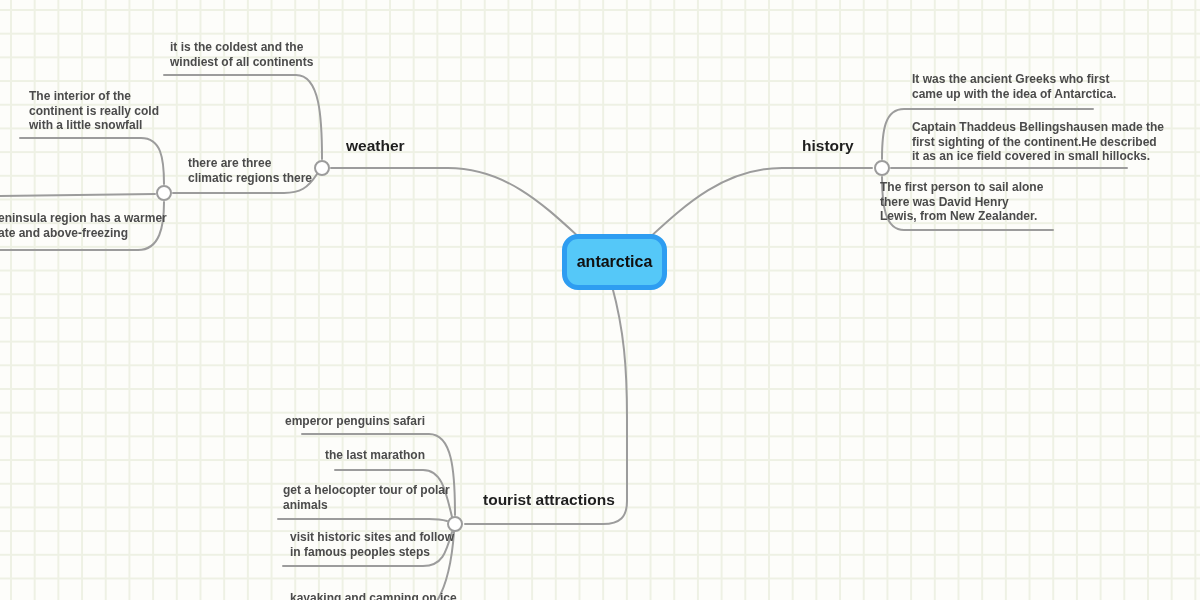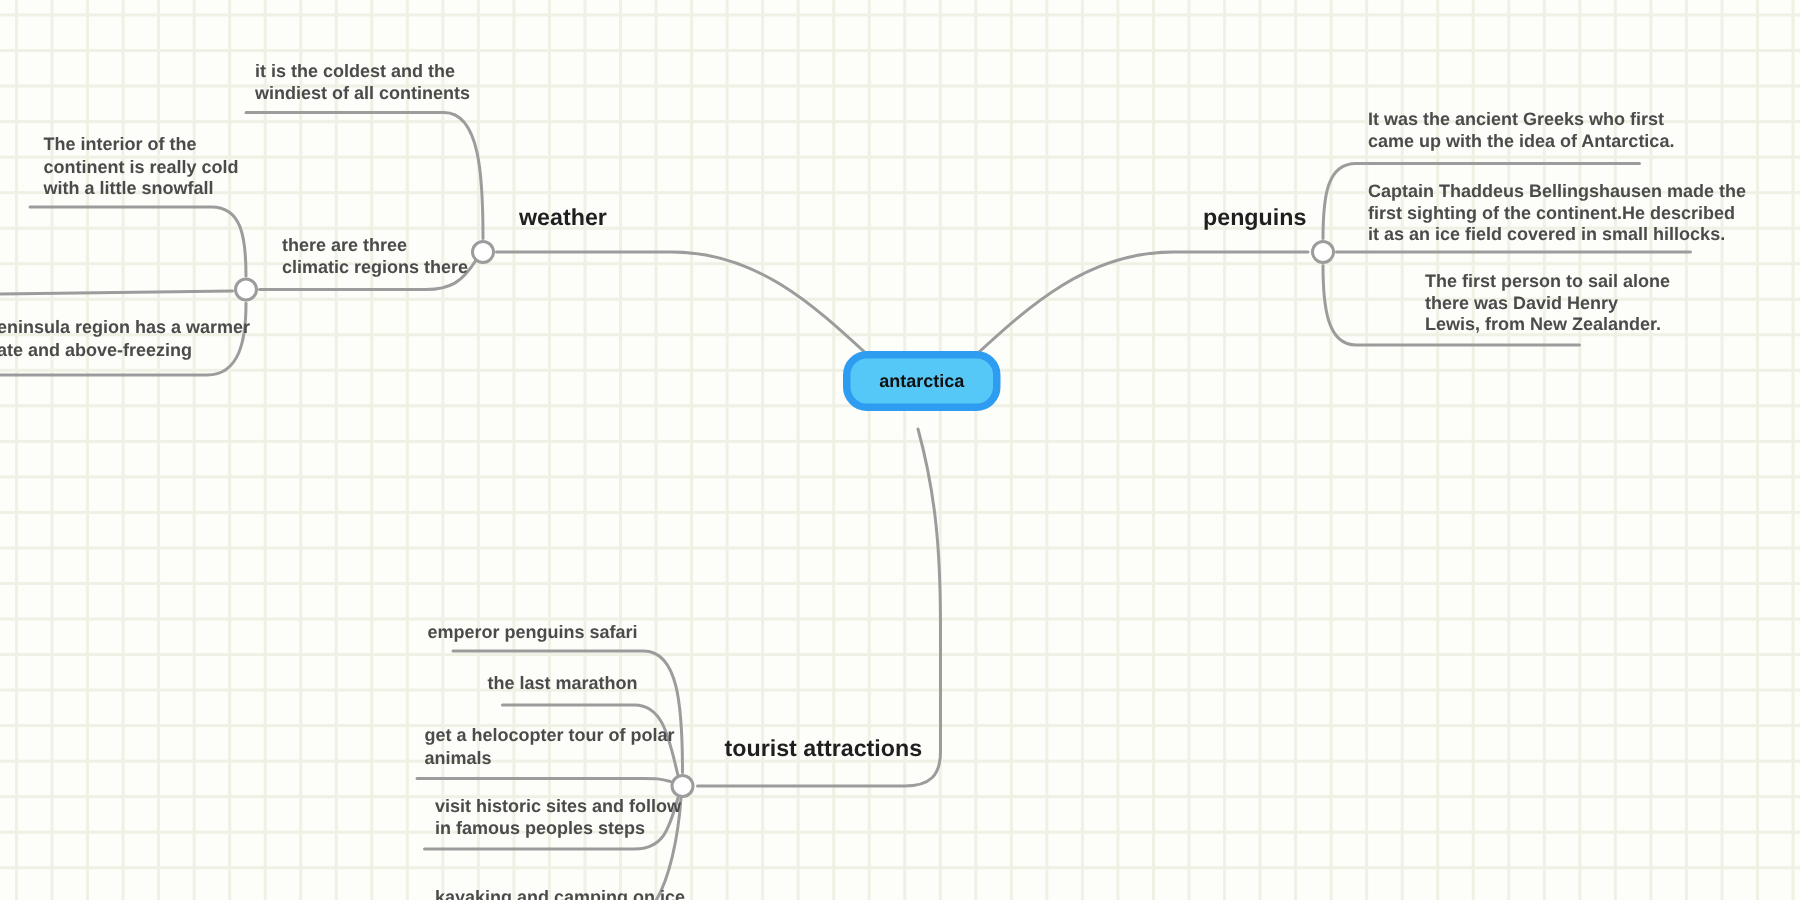--- a/index.html
+++ b/index.html
@@ -25,25 +25,25 @@
     font-size:12px;line-height:14.5px;color:#4b4b4b;
     white-space:pre-line;cursor:default;font-weight:bold;
   }
   .branch-label{
     position:absolute;
     font-size:15.5px;font-weight:700;color:#1f1f1f;
     white-space:nowrap;cursor:default;
   }
   .right-align{}
   #root-node{
-    position:absolute;left:562px;top:234px;width:105px;height:40px;
+    position:absolute;left:562px;top:234px;width:105px;height:56px;
     background:#55C8F8;border:5px solid #2E9DF1;border-radius:16px;
     box-sizing:border-box;
     display:flex;align-items:center;justify-content:center;
-    font-size:12px;font-weight:700;color:#101010;
+    font-size:16px;font-weight:700;color:#101010;
     cursor:pointer;
   }
 </style>
 </head>
 <body>
 
 <div id="canvas">
 
   <svg class="links" width="1200" height="600" viewBox="0 0 1200 600">
 
@@ -78,27 +78,27 @@
   <div class="node-label" style="left:170px;top:40px;">it is the coldest and the
 windiest of all continents</div>
   <div class="node-label" style="left:29px;top:89px;">The interior of the
 continent is really cold
 with a little snowfall</div>
   <div class="node-label" style="left:188px;top:156px;">there are three
 climatic regions there</div>
   <div class="node-label" style="left:-2px;top:211px;">eninsula region has a warmer
 ate and above-freezing</div>
 
-  <div class="branch-label" style="left:802px;top:137px;">penguins</div>
+  <div class="branch-label" style="left:802px;top:137px;">history</div>
   <div class="node-label" style="left:912px;top:72px;">It was the ancient Greeks who first
 came up with the idea of Antarctica.</div>
   <div class="node-label" style="left:912px;top:120px;">Captain Thaddeus Bellingshausen made the
 first sighting of the continent.He described
 it as an ice field covered in small hillocks.</div>
-  <div class="node-label" style="left:950px;top:180px;">The first person to sail alone
+  <div class="node-label" style="left:880px;top:180px;">The first person to sail alone
 there was David Henry
 Lewis, from New Zealander.</div>
 
   <div class="branch-label" style="left:483px;top:491px;">tourist attractions</div>
   <div class="node-label right-align" style="right:775px;top:414px;">emperor penguins safari</div>
   <div class="node-label right-align" style="right:775px;top:448px;">the last marathon</div>
   <div class="node-label" style="left:283px;top:483px;">get a helocopter tour of polar
 animals</div>
   <div class="node-label" style="left:290px;top:530px;">visit historic sites and follow
 in famous peoples steps</div>

